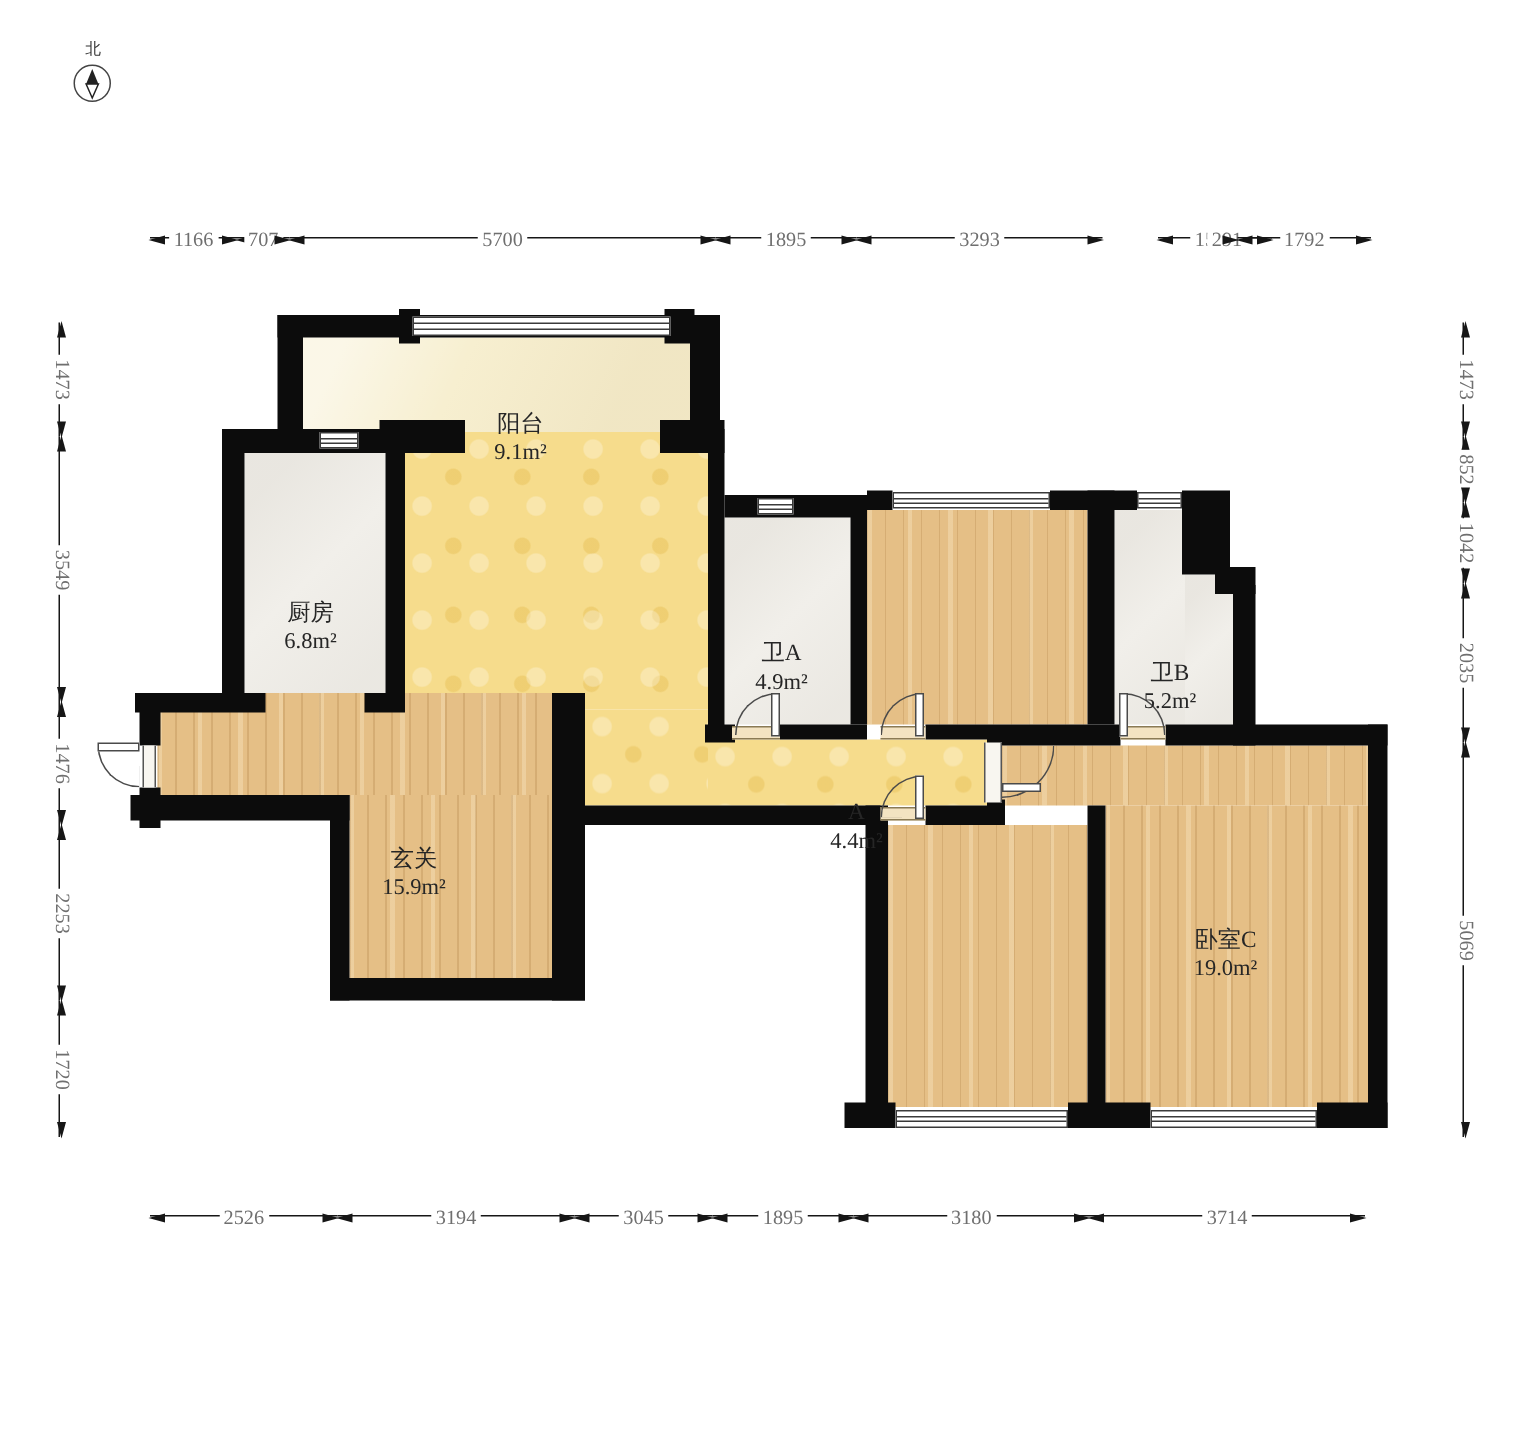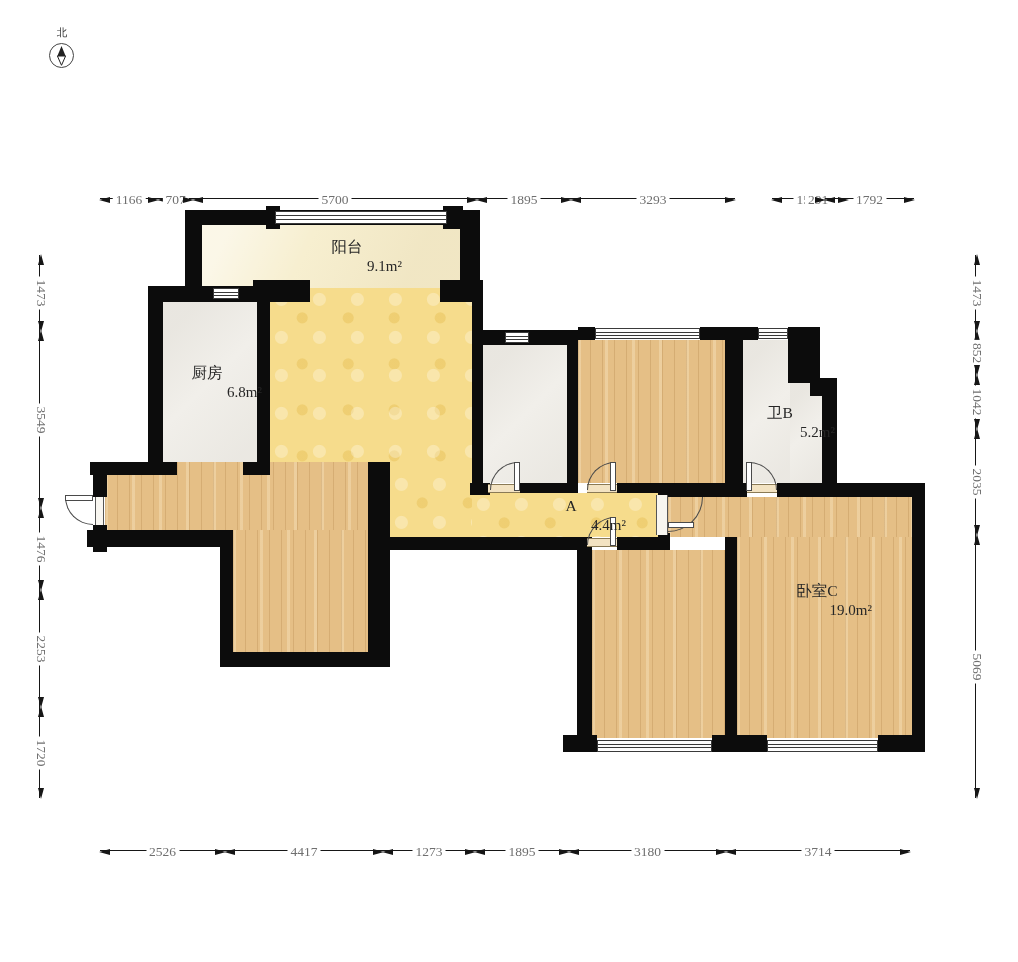--- a/index.html
+++ b/index.html
@@ -26,24 +26,24 @@
   .sill{position:absolute;background:#f3e3c2;box-sizing:border-box;z-index:3;
         border-top:1px solid #8a7a55;border-bottom:1px solid #8a7a55;}
   .sillv{position:absolute;background:#f8f6f0;box-sizing:border-box;z-index:3;
         border-left:1.2px solid #555;border-right:1.2px solid #555;}
   .arc{position:absolute;box-sizing:border-box;border:0 solid #4a4a4a;z-index:4;}
   .arc.tl{border-top-width:1.4px;border-left-width:1.4px;border-top-left-radius:100% 100%;}
   .arc.tr{border-top-width:1.4px;border-right-width:1.4px;border-top-right-radius:100% 100%;}
   .arc.bl{border-bottom-width:1.4px;border-left-width:1.4px;border-bottom-left-radius:100% 100%;}
   .arc.br{border-bottom-width:1.4px;border-right-width:1.4px;border-bottom-right-radius:100% 100%;}
   .leaf{position:absolute;background:#fff;border:1.3px solid #4a4a4a;box-sizing:border-box;z-index:4;}
-  .rlabel{position:absolute;width:110px;text-align:center;color:#262626;line-height:1.32;z-index:6;}
+  .rlabel{position:absolute;width:110px;text-align:center;color:#262626;line-height:1.32;z-index:6;margin-top:36px;}
   .rname{font-size:15.5px;}
-  .rarea{font-size:15px;text-align:right;}
-  .dseg{position:absolute;z-index:7;margin-top:40px;}
+  .rarea{font-size:15px;}
+  .dseg{position:absolute;z-index:7;}
   .dseg.h{height:0;border-top:1.5px solid #161616;}
   .dseg.v{width:0;border-left:1.5px solid #161616;}
   .dseg.h::before{content:"";position:absolute;left:-1px;top:-2.3px;width:0;height:0;
     border-top:3.1px solid transparent;border-bottom:3.1px solid transparent;border-right:11px solid #161616;}
   .dseg.h::after{content:"";position:absolute;right:-1px;top:-2.3px;width:0;height:0;
     border-top:3.1px solid transparent;border-bottom:3.1px solid transparent;border-left:11px solid #161616;}
   .dseg.v::before{content:"";position:absolute;top:-1px;left:-2.3px;width:0;height:0;
     border-left:3.1px solid transparent;border-right:3.1px solid transparent;border-bottom:11px solid #161616;}
   .dseg.v::after{content:"";position:absolute;bottom:-1px;left:-2.3px;width:0;height:0;
     border-left:3.1px solid transparent;border-right:3.1px solid transparent;border-top:11px solid #161616;}
@@ -179,28 +179,36 @@
   <div class="leaf" style="left:65px;top:495px;width:28px;height:6px;"></div>
 
   <div class="rlabel" style="left:292px;top:237px;">
     <div class="rname">阳台</div>
     <div class="rarea">9.1m²</div>
   </div>
   <div class="rlabel" style="left:152px;top:363px;">
     <div class="rname">厨房</div>
     <div class="rarea">6.8m²</div>
   </div>
+  <div class="rlabel" style="left:466px;top:390px;">
+    <div class="rname">卫A</div>
+    <div class="rarea">4.9m²</div>
+  </div>
   <div class="rlabel" style="left:725px;top:403px;font-family:Liberation Serif, serif;">
     <div class="rname">卫B</div>
     <div class="rarea">5.2m²</div>
   </div>
   <div class="rlabel" style="left:516px;top:496px;">
     <div class="rname">A</div>
     <div class="rarea">4.4m²</div>
   </div>
+  <div class="rlabel" style="left:221px;top:527px;">
+    <div class="rname">玄关</div>
+    <div class="rarea">15.9m²</div>
+  </div>
   <div class="rlabel" style="left:762px;top:581px;">
     <div class="rname">卧室C</div>
     <div class="rarea">19.0m²</div>
   </div>
 
   <div class="dseg h" style="left:100px;top:158px;width:58px;">
       <span class="dlab">1166</span>
     </div>
   <div class="dseg h" style="left:158px;top:158px;width:35px;text-align:center;">
       <span class="dlab">707</span>
@@ -221,24 +229,24 @@
       <span class="dlab">291</span>
     </div>
   <div class="dseg h" style="left:825px;top:158px;width:89px;">
       <span class="dlab">1792</span>
     </div>
 
   <div class="dseg h" style="left:100px;top:810px;width:125px;">
       <span class="dlab">2526</span>
     </div>
   <div class="dseg h" style="left:225px;top:810px;width:158px;">
-      <span class="dlab">4417</span>
+      <span class="dlab">3194</span>
     </div>
   <div class="dseg h" style="left:383px;top:810px;width:92px;">
-      <span class="dlab">1273</span>
+      <span class="dlab">3045</span>
     </div>
   <div class="dseg h" style="left:475px;top:810px;width:94px;">
       <span class="dlab">1895</span>
     </div>
   <div class="dseg h" style="left:569px;top:810px;width:157px;">
       <span class="dlab">3180</span>
     </div>
   <div class="dseg h" style="left:726px;top:810px;width:184px;">
       <span class="dlab">3714</span>
     </div>

